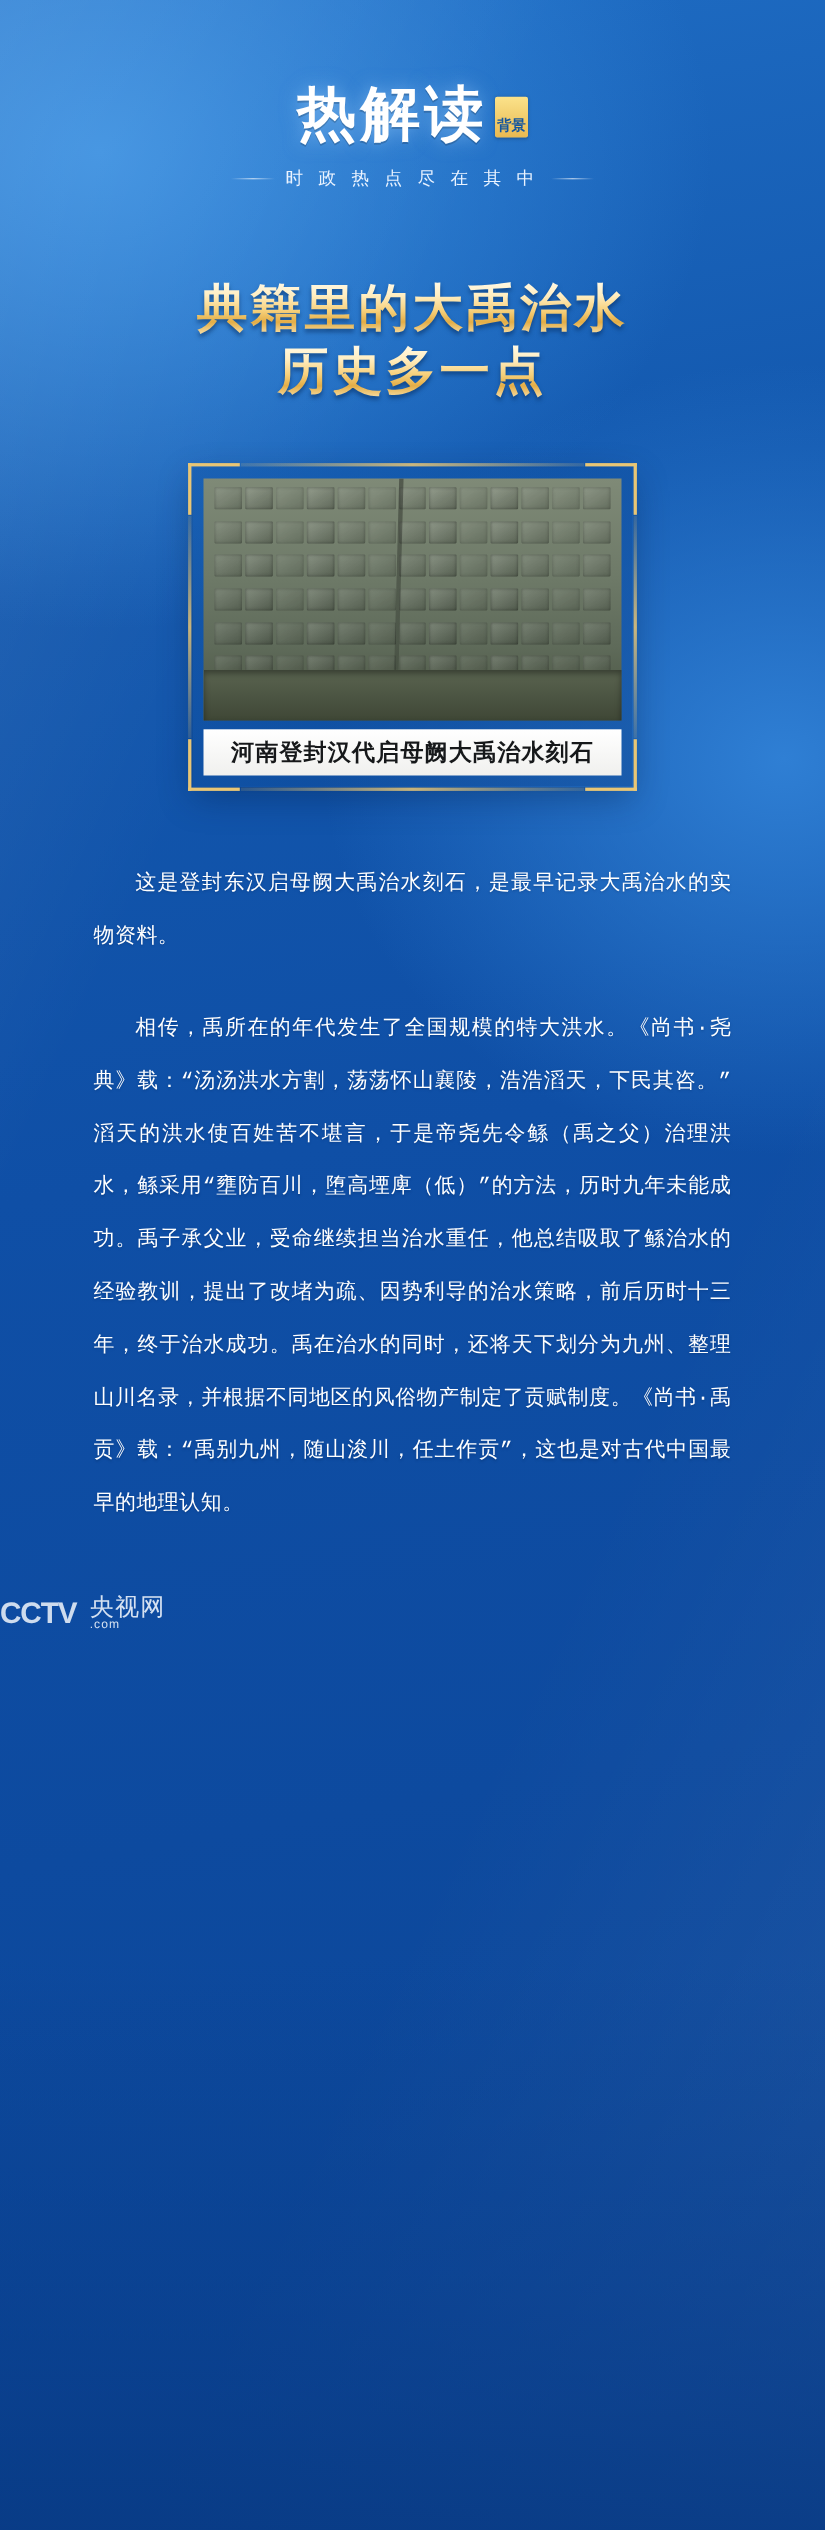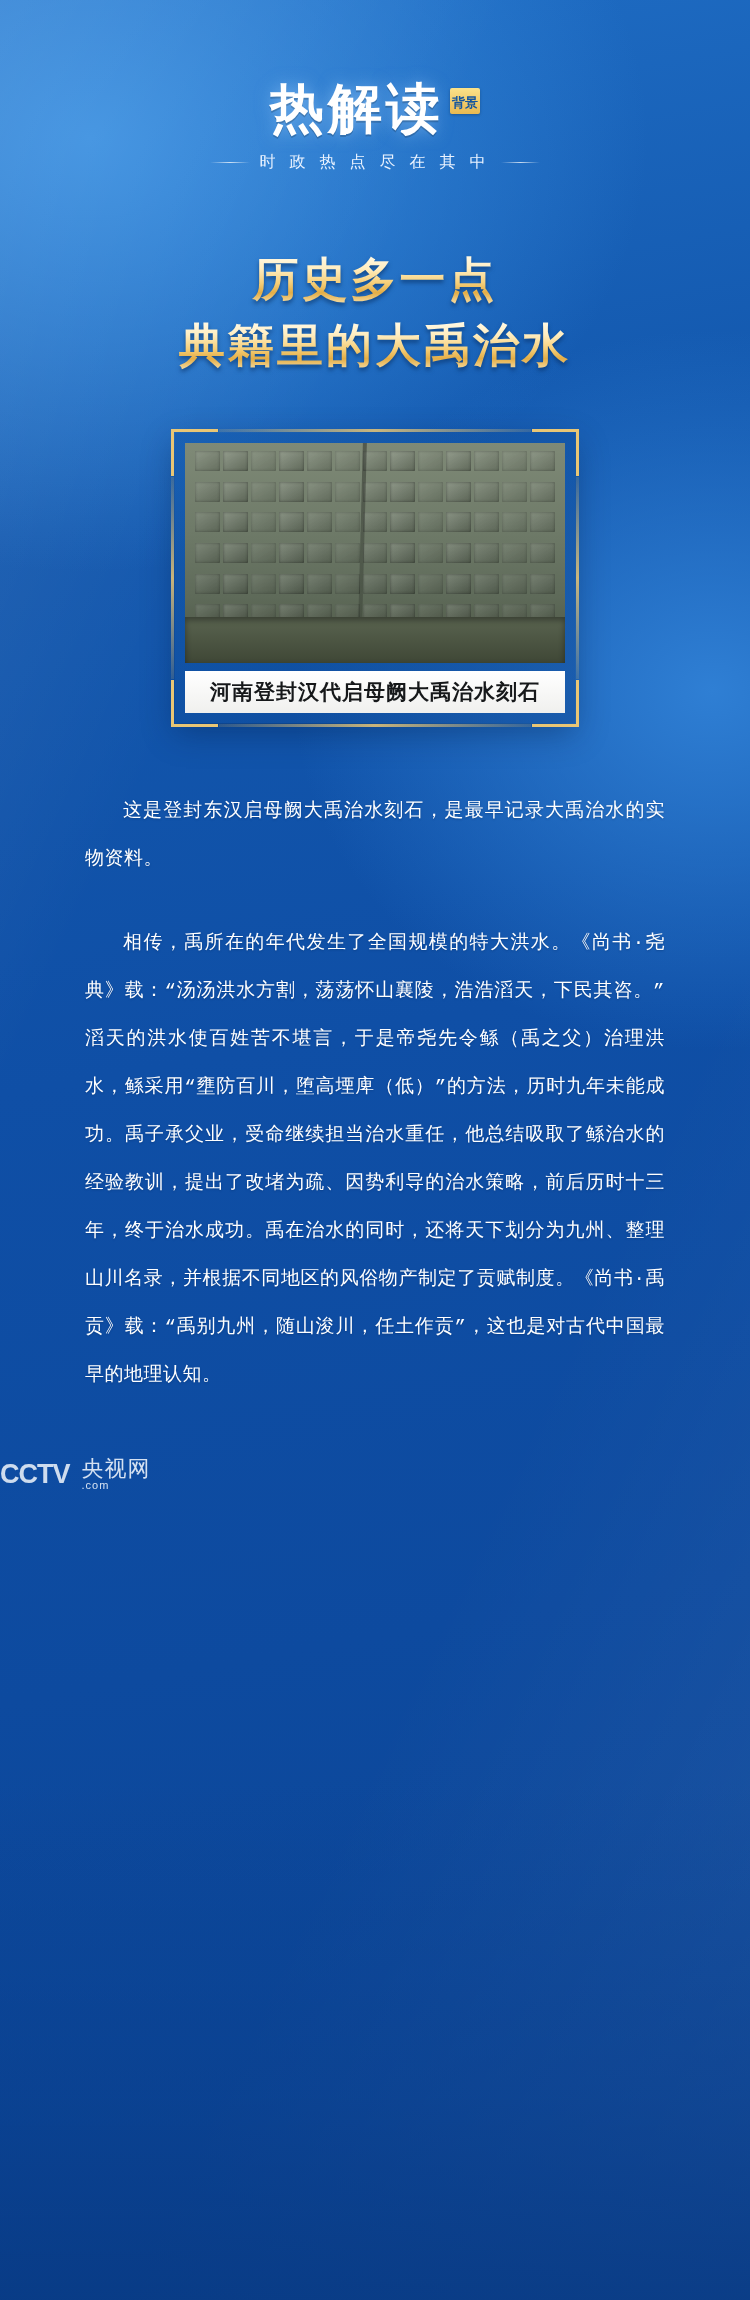--- a/index.html
+++ b/index.html
@@ -44,34 +44,34 @@
     padding-top: 82px;
     text-align: center;
   }
   .brand-main {
     display: inline-flex;
     align-items: flex-start;
     justify-content: center;
     gap: 6px;
   }
   .brand-title {
-    font-family: Liberation Serif, serif;
+    font-family: Liberation Mono, monospace;
     font-size: 54px;
     font-weight: 700;
     letter-spacing: 4px;
     line-height: 1;
     color: #ffffff;
     text-shadow:
       0 2px 0 rgba(0,0,0,0.18),
       0 0 16px rgba(160,210,255,0.55);
   }
   .brand-badge {
     margin-top: 6px;
     width: 30px;
-    padding: 7px 0 4px;
+    padding: 18px 0 4px;
     background: linear-gradient(180deg, #fbe28a 0%, #e8b951 100%);
     color: #13559f;
     font-size: 13px;
     line-height: 15px;
     font-weight: 700;
     letter-spacing: 0;
     border-radius: 2px;
     box-shadow: 0 1px 3px rgba(0,0,0,0.25);
   }
   .brand-rule {
@@ -275,22 +275,22 @@
       <div class="brand-badge">背景</div>
     </div>
     <div class="brand-rule">
       <span class="line"></span>
       <span class="brand-sub">时 政 热 点 尽 在 其 中</span>
       <span class="line"></span>
     </div>
   </div>
 
   <div class="headline">
+    <div class="headline-line l2">典籍里的大禹治水</div>
     <div class="headline-line l1">历史多一点</div>
-    <div class="headline-line l2">典籍里的大禹治水</div>
   </div>
 
   <div class="photo-card">
     <span class="corner tl"></span>
     <span class="corner tr"></span>
     <span class="corner bl"></span>
     <span class="corner br"></span>
     <span class="edge-h top"></span>
     <span class="edge-h bottom"></span>
     <span class="edge-v left"></span>

